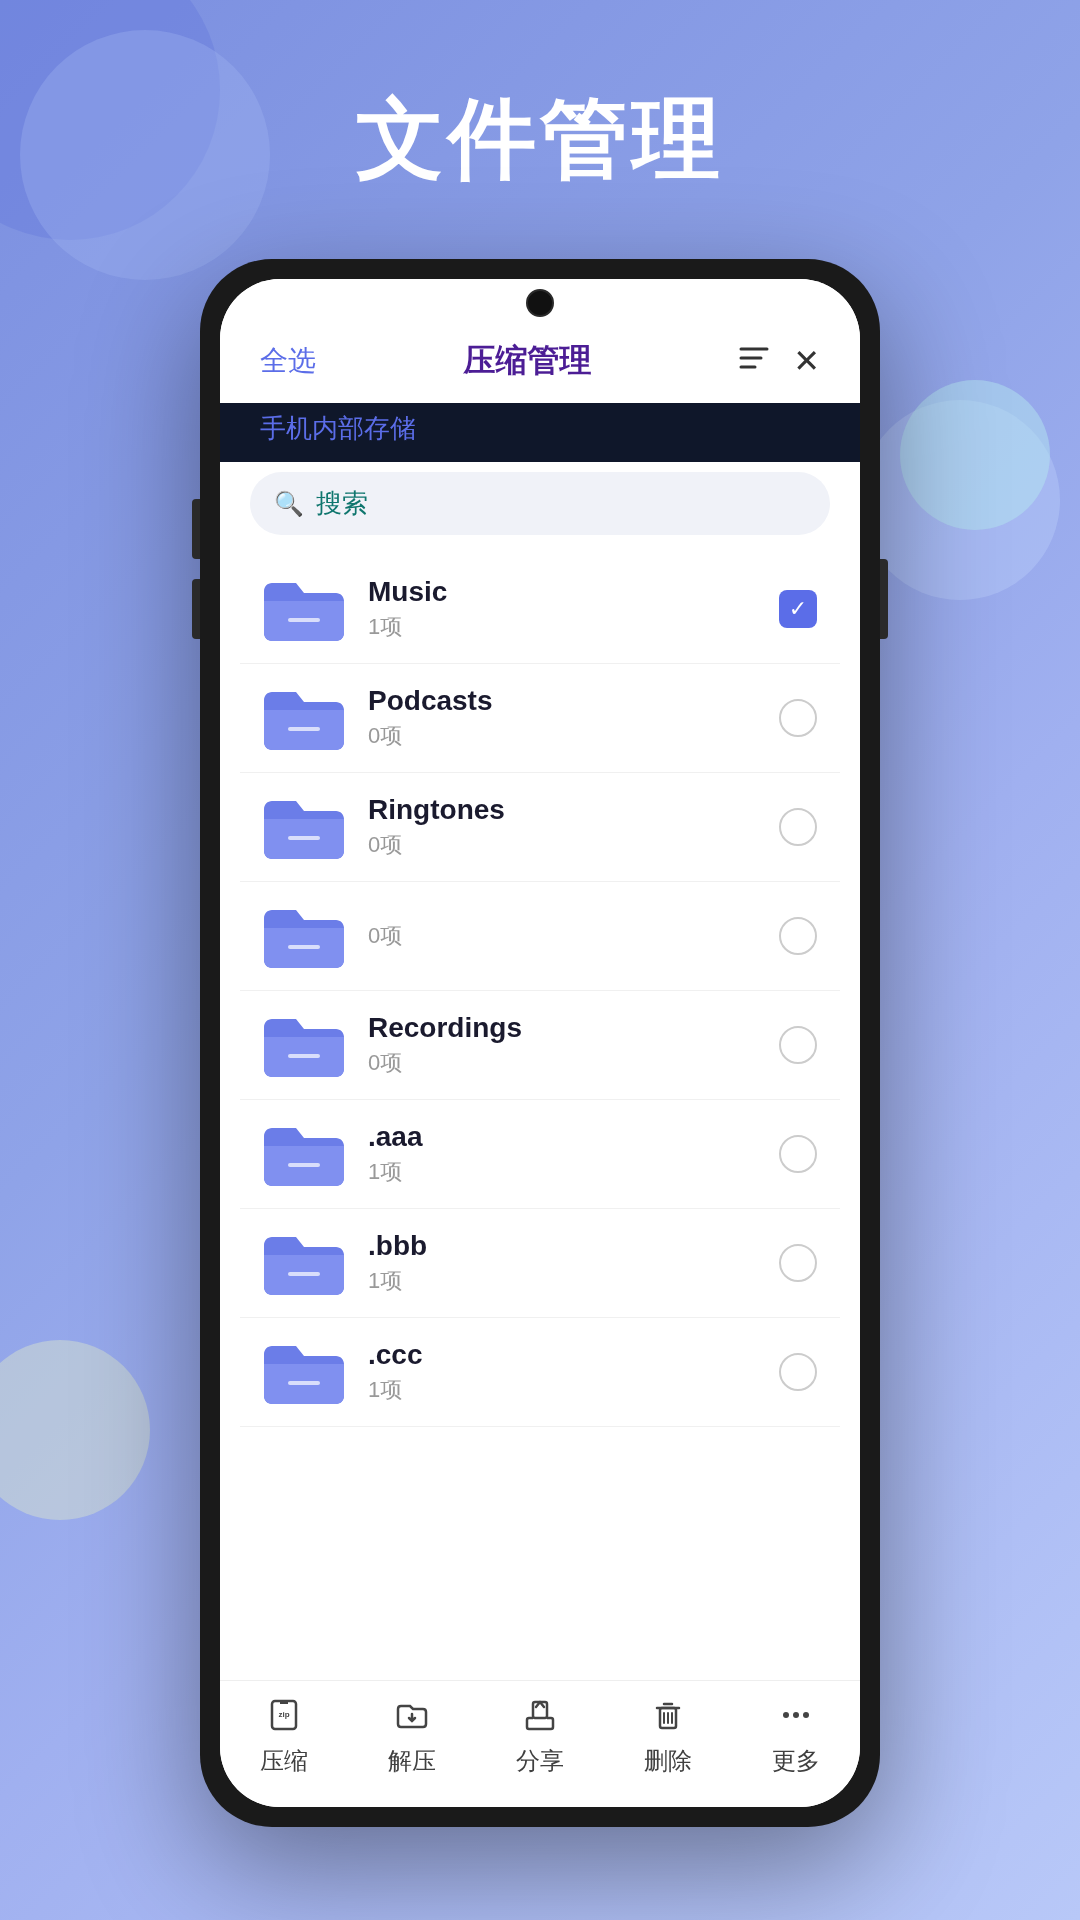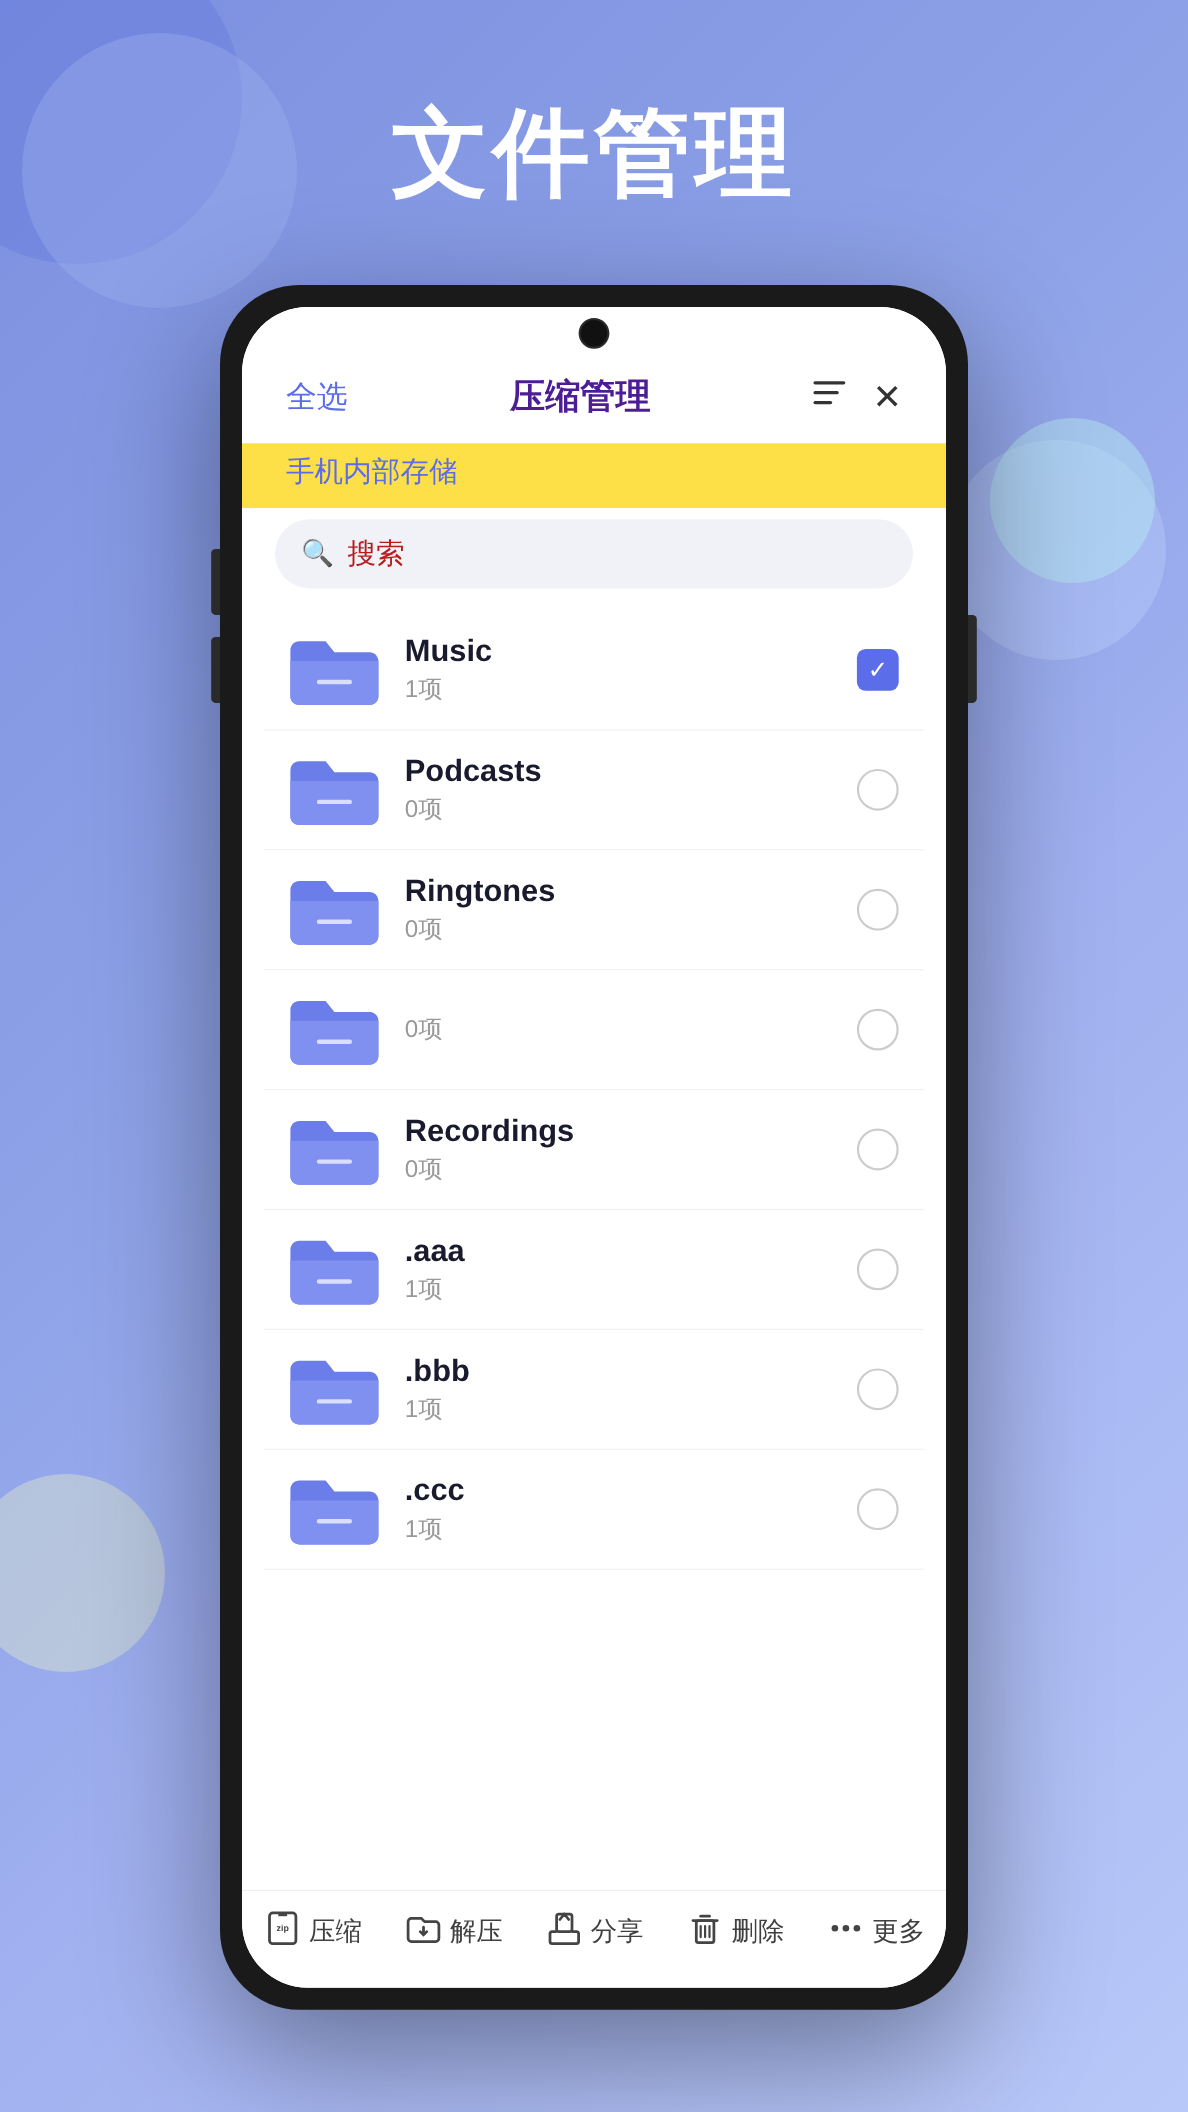--- a/index.html
+++ b/index.html
@@ -127,21 +127,21 @@
     }
 
     .header-icon {
       font-size: 30px;
       color: #333;
     }
 
     
     .storage-label {
       padding: 8px 40px 16px;
-      background: #fde047;
+      background: #0f172a;
     }
 
     .storage-label span {
       font-size: 26px;
       color: #5b6de8;
       font-weight: 500;
     }
 
     
     .search-container {
@@ -158,21 +158,21 @@
       gap: 12px;
     }
 
     .search-icon {
       font-size: 24px;
       color: #999;
     }
 
     .search-placeholder {
       font-size: 26px;
-      color: #b91c1c;
+      color: #0f766e;
     }
 
     
     .file-list {
       flex: 1;
       overflow-y: auto;
       background: white;
       padding: 0 20px;
     }
 
@@ -243,21 +243,21 @@
       background: white;
       border-top: 1px solid #eee;
       padding: 16px 0 30px;
       display: flex;
       justify-content: space-around;
       align-items: center;
     }
 
     .toolbar-item {
       display: flex;
-      flex-direction: row;
+      flex-direction: column;
       align-items: center;
       gap: 6px;
     }
 
     .toolbar-icon {
       font-size: 36px;
       color: #444;
       line-height: 1;
     }
 

